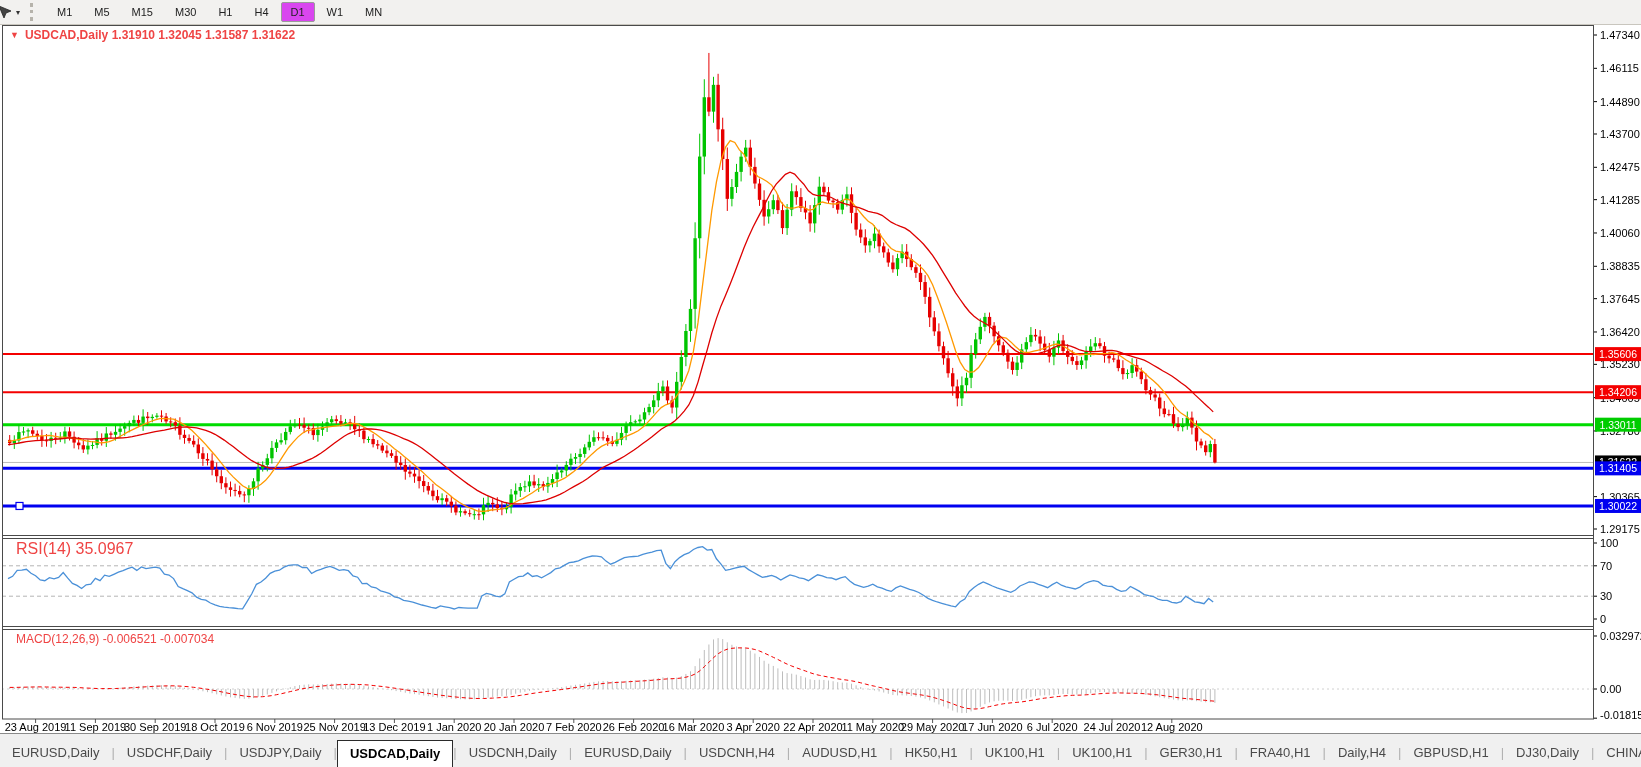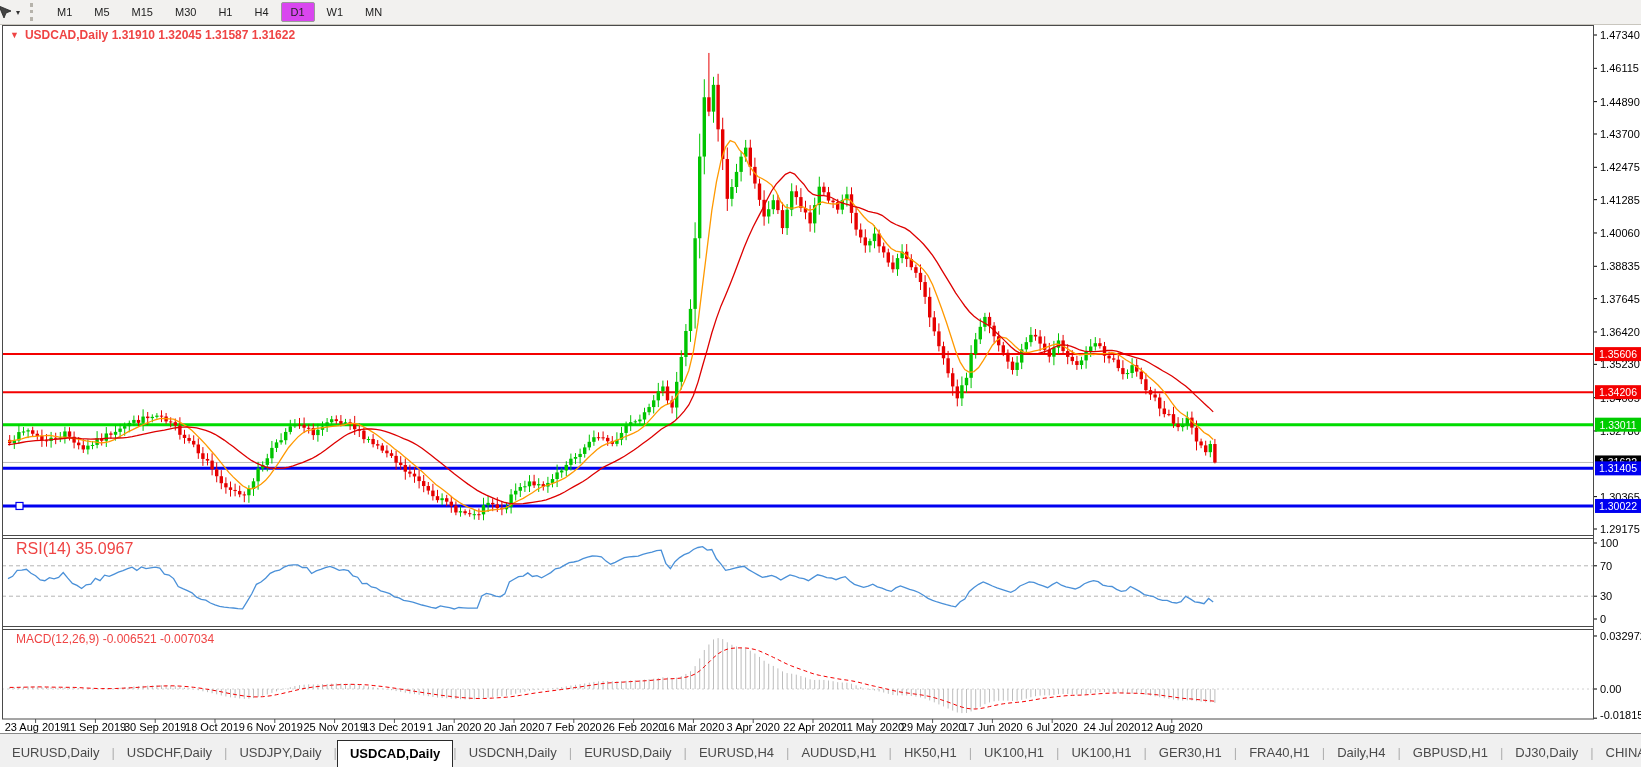--- a/index.html
+++ b/index.html
@@ -993,21 +993,21 @@
       <div class="tab">USDCHF,Daily</div>
       <span class="tabsep">|</span>
       <div class="tab">USDJPY,Daily</div>
       <span class="tabsep">|</span>
       <div class="tab active">USDCAD,Daily</div>
       <span class="tabsep">|</span>
       <div class="tab">USDCNH,Daily</div>
       <span class="tabsep">|</span>
       <div class="tab">EURUSD,Daily</div>
       <span class="tabsep">|</span>
-      <div class="tab">EURUSD,H4</div>
+      <div class="tab">USDCNH,H4</div>
       <span class="tabsep">|</span>
       <div class="tab">AUDUSD,H1</div>
       <span class="tabsep">|</span>
       <div class="tab">HK50,H1</div>
       <span class="tabsep">|</span>
       <div class="tab">UK100,H1</div>
       <span class="tabsep">|</span>
       <div class="tab">UK100,H1</div>
       <span class="tabsep">|</span>
       <div class="tab">GER30,H1</div>

